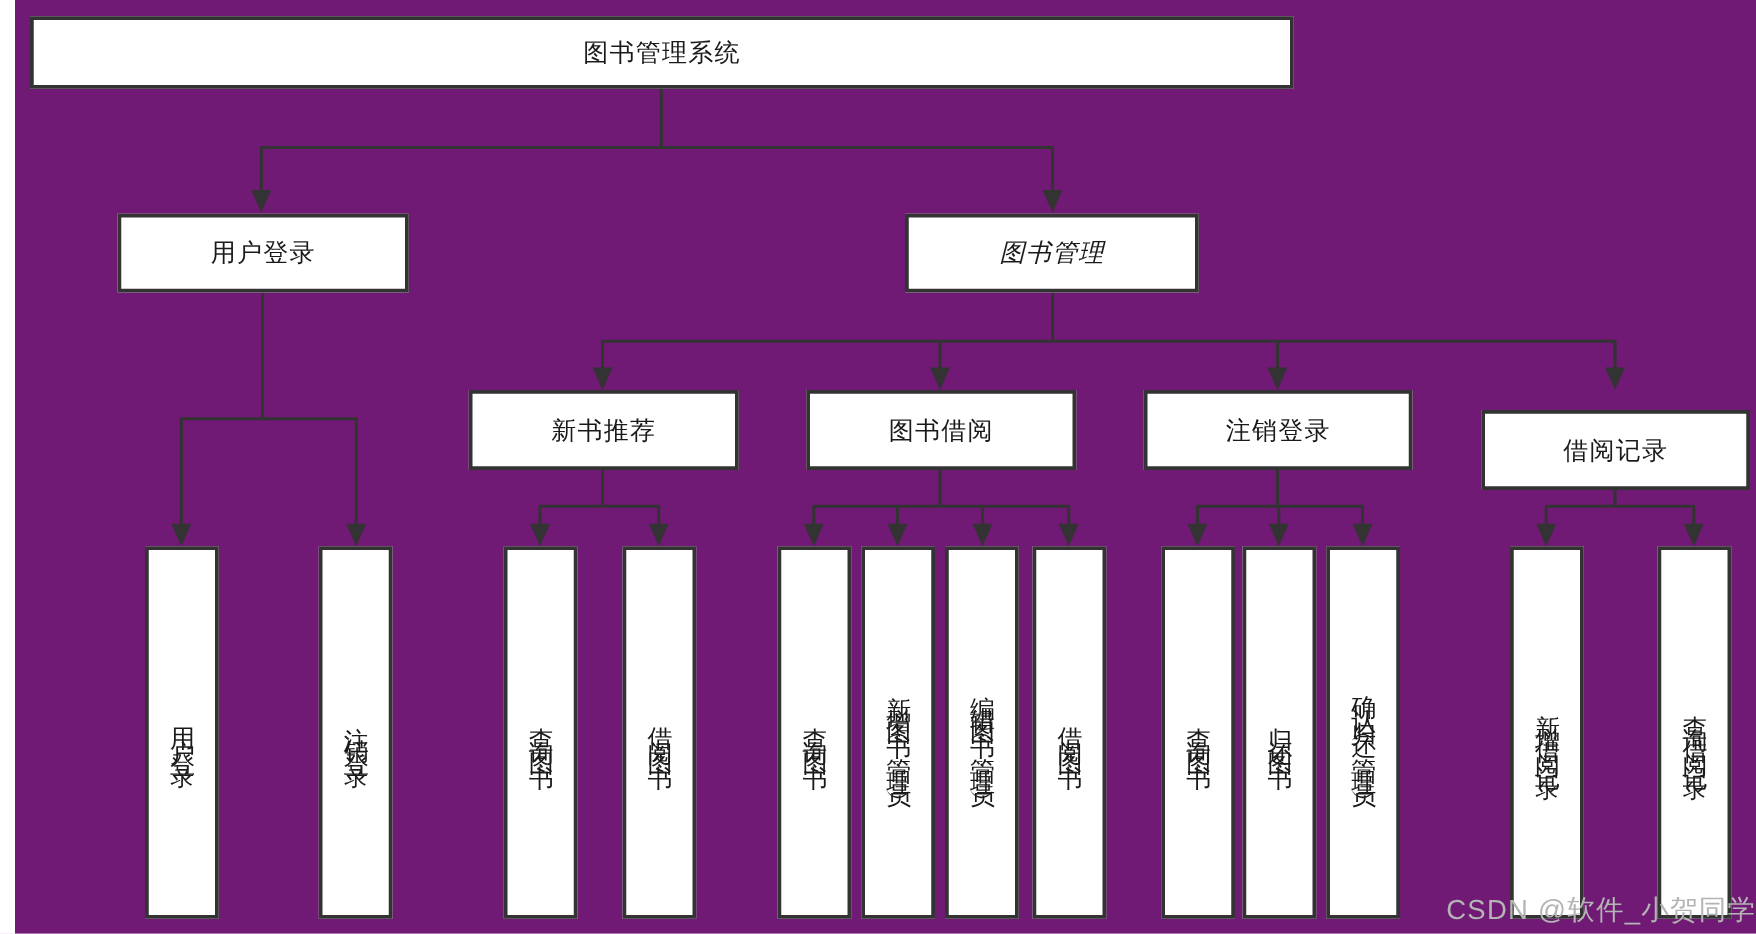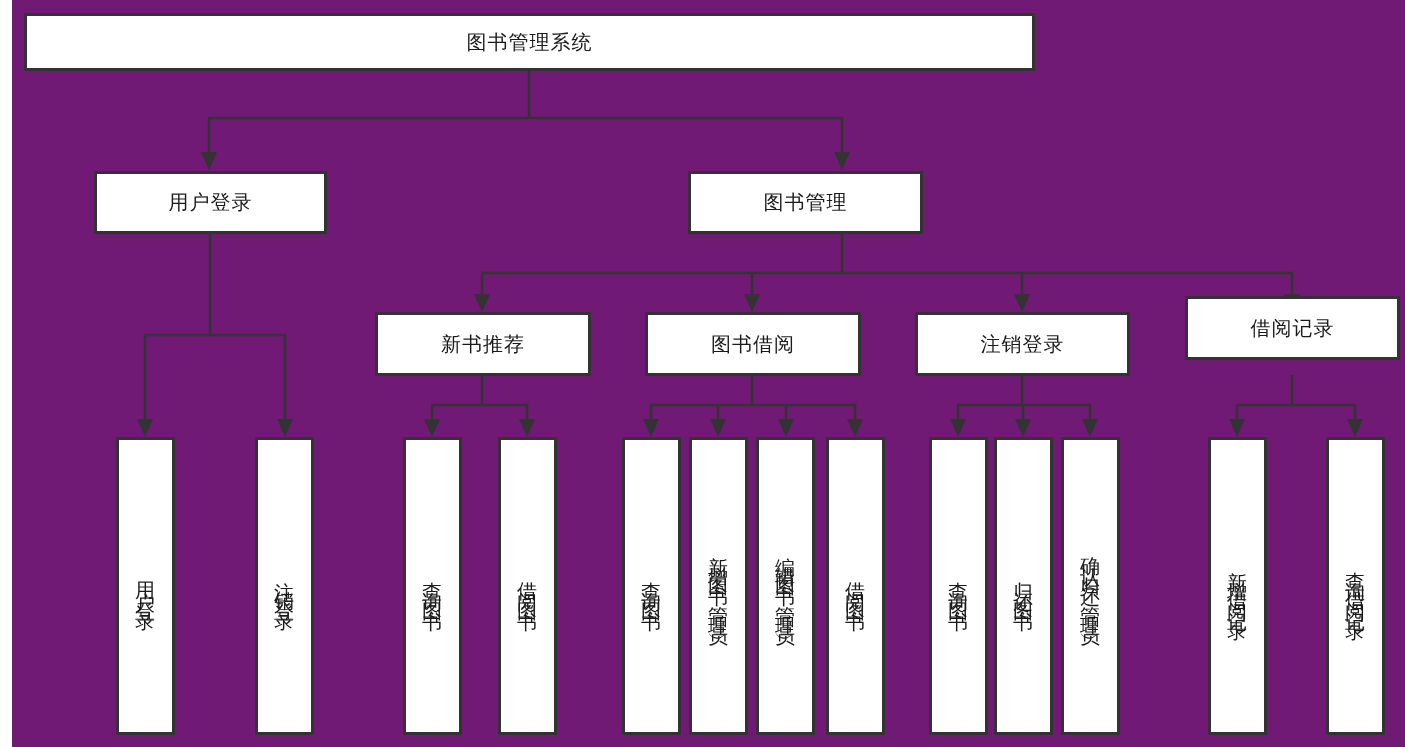--- a/index.html
+++ b/index.html
@@ -59,39 +59,40 @@
       <polygon points="1003,419 1019,419 1011,437"></polygon>
       <polygon points="1070,419 1086,419 1078,437"></polygon>
       <polygon points="1217,419 1233,419 1225,437"></polygon>
       <polygon points="1335,419 1351,419 1343,437"></polygon>
     </g>
   </svg>
 
   <div class="hbox" style="left:12px;top:13px;width:1011px;height:58px;">图书管理系统</div>
 
   <div class="hbox" style="left:82px;top:171px;width:233px;height:63px;">用户登录</div>
-  <div class="hbox" style="left:676px;top:171px;width:235px;height:63px;">图书管理</div>
+  <div class="hbox" style="left:712px;top:171px;width:235px;height:63px;font-style:italic;">图书管理</div>
 
   <div class="hbox" style="left:633px;top:312px;width:216px;height:64px;">图书借阅</div>
   <div class="hbox" style="left:363px;top:312px;width:216px;height:64px;">新书推荐</div>
   <div class="hbox" style="left:903px;top:312px;width:215px;height:64px;">注销登录</div>
-  <div class="hbox" style="left:1173px;top:296px;width:215px;height:64px;">借阅记录</div>
+  <div class="hbox" style="left:1173px;top:328px;width:215px;height:64px;">借阅记录</div>
 
   <div class="vbox" style="left:104px;">用户登录</div>
   <div class="vbox" style="left:243px;">注销登录</div>
 
   <div class="vbox" style="left:391px;">查询图书</div>
   <div class="vbox" style="left:486px;">借阅图书</div>
 
   <div class="vbox" style="left:610px;">查询图书</div>
   <div class="vbox" style="left:677px;">新增图书（管理员）</div>
   <div class="vbox" style="left:744px;">编辑图书（管理员）</div>
   <div class="vbox" style="left:814px;">借阅图书</div>
 
   <div class="vbox" style="left:917px;">查询图书</div>
   <div class="vbox" style="left:982px;">归还图书</div>
   <div class="vbox" style="left:1049px;">确认归还（管理员）</div>
 
   <div class="vbox" style="left:1196px;">新增借阅记录</div>
   <div class="vbox" style="left:1314px;">查询借阅记录</div>
 
+  <div class="watermark">CSDN @软件_小贺同学</div>
 
 </div>
 
 </body></html>

